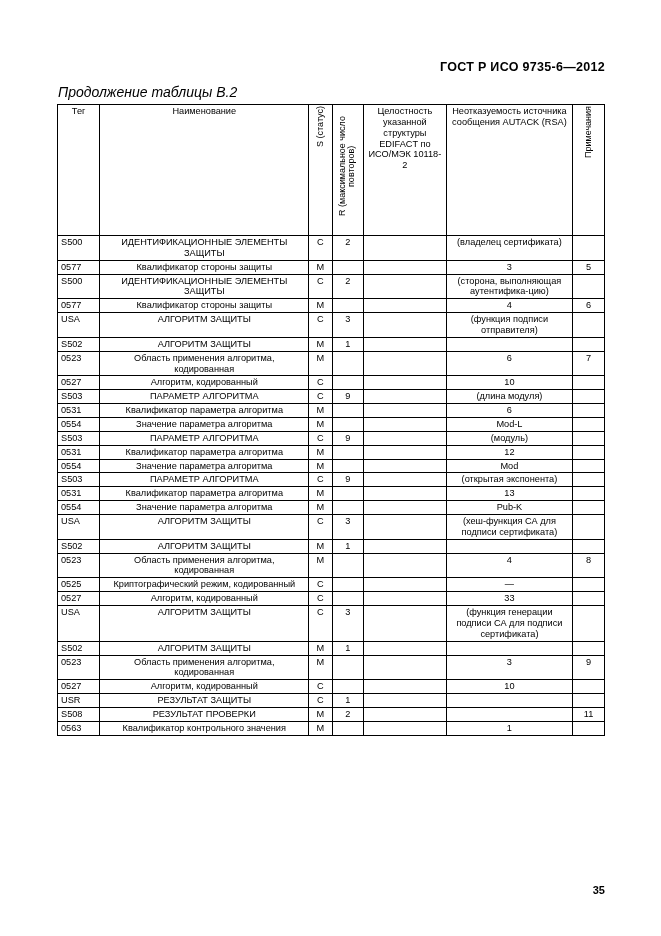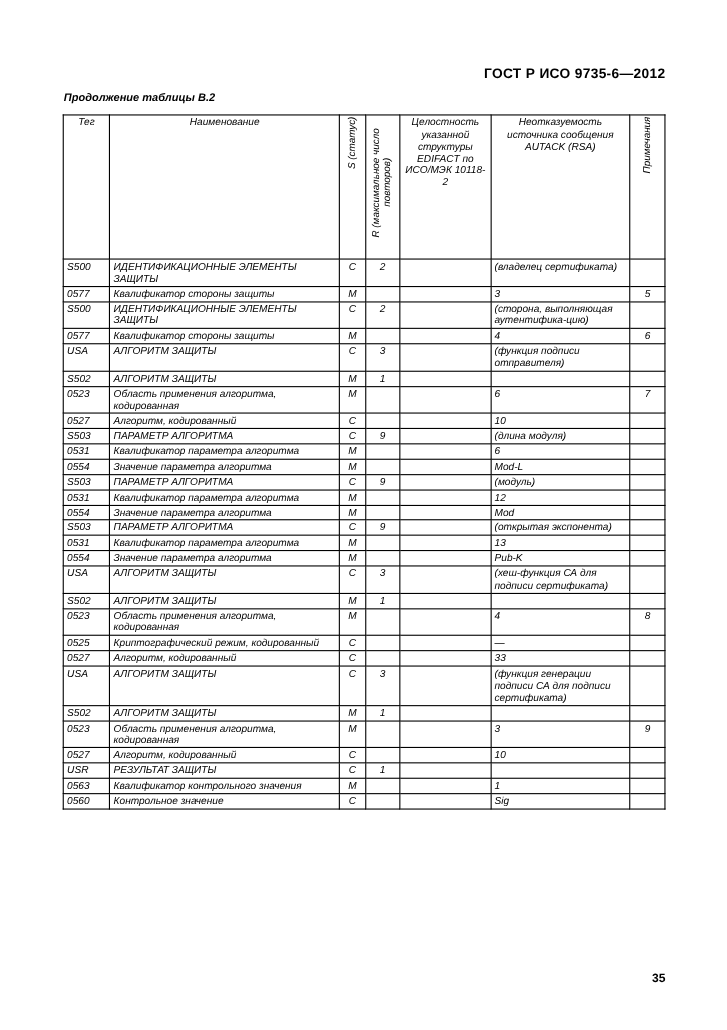--- a/index.html
+++ b/index.html
@@ -26,35 +26,33 @@
     right: 56px;
     top: 60px;
     font-size: 12.5px;
     font-weight: bold;
     letter-spacing: 0.3px;
   }
   .cont-label {
     position: absolute;
     left: 58px;
     top: 84px;
-    font-size: 10px;
+    font-size: 14px;
     font-style: italic;
-    font-weight: bold;
   }
   .table-wrap {
     position: absolute;
     left: 57px;
     top: 104px;
     width: 548px;
   }
   table.main {
     border-collapse: collapse;
     width: 548px;
     table-layout: fixed;
-    font-style: italic;
   }
   table.main td, table.main th {
     border: 1px solid #000;
     vertical-align: top;
     padding: 1px 3px 1px 3px;
     font-size: 9.2px;
     line-height: 1.18;
     font-weight: normal;
   }
   thead td {
@@ -85,25 +83,25 @@
   }
   .c-tag { width: 40px; }
   .c-name { width: 198px; }
   .c-s { width: 22px; }
   .c-r { width: 30px; }
   .c-int { width: 78px; }
   .c-aut { width: 120px; }
   .c-note { width: 30px; }
 
   td.tag { text-align: left; padding-left: 4px; }
-  td.name { text-align: left; padding-left: 4px; }
+  td.name { text-align: center; padding-left: 4px; }
   td.s { text-align: center; }
   td.r { text-align: center; }
   td.integrity { text-align: center; }
-  td.autack { text-align: left; }
+  td.autack { text-align: center; }
   td.note { text-align: center; }
 
   .pagenum {
     position: absolute;
     right: 56px;
     top: 884px;
     font-size: 11px;
     font-weight: bold;
   }
 </style>
@@ -376,35 +374,35 @@
           <tr>
             <td class="tag">USR</td>
             <td class="name" style="font-weight: normal;">РЕЗУЛЬТАТ ЗАЩИТЫ</td>
             <td class="s">C</td>
             <td class="r">1</td>
             <td class="integrity"></td>
             <td class="autack"></td>
             <td class="note"></td>
           </tr>
           <tr>
+            <td class="tag">S508</td>
+            <td class="name" style="font-weight: normal;">РЕЗУЛЬТАТ ПРОВЕРКИ</td>
+            <td class="s">M</td>
+            <td class="r">2</td>
+            <td class="integrity"></td>
+            <td class="autack"></td>
+            <td class="note">11</td>
+          </tr>
+          <tr>
             <td class="tag">0563</td>
             <td class="name">Квалификатор контрольного значения</td>
             <td class="s">M</td>
             <td class="r"></td>
             <td class="integrity"></td>
             <td class="autack">1</td>
-            <td class="note"></td>
-          </tr>
-          <tr>
-            <td class="tag">0560</td>
-            <td class="name">Контрольное значение</td>
-            <td class="s">C</td>
-            <td class="r"></td>
-            <td class="integrity"></td>
-            <td class="autack">Sig</td>
             <td class="note"></td>
           </tr>
         </tbody>
     </table>
   </div>
 
   <div class="pagenum">35</div>
 </div>
 
 </body></html>

